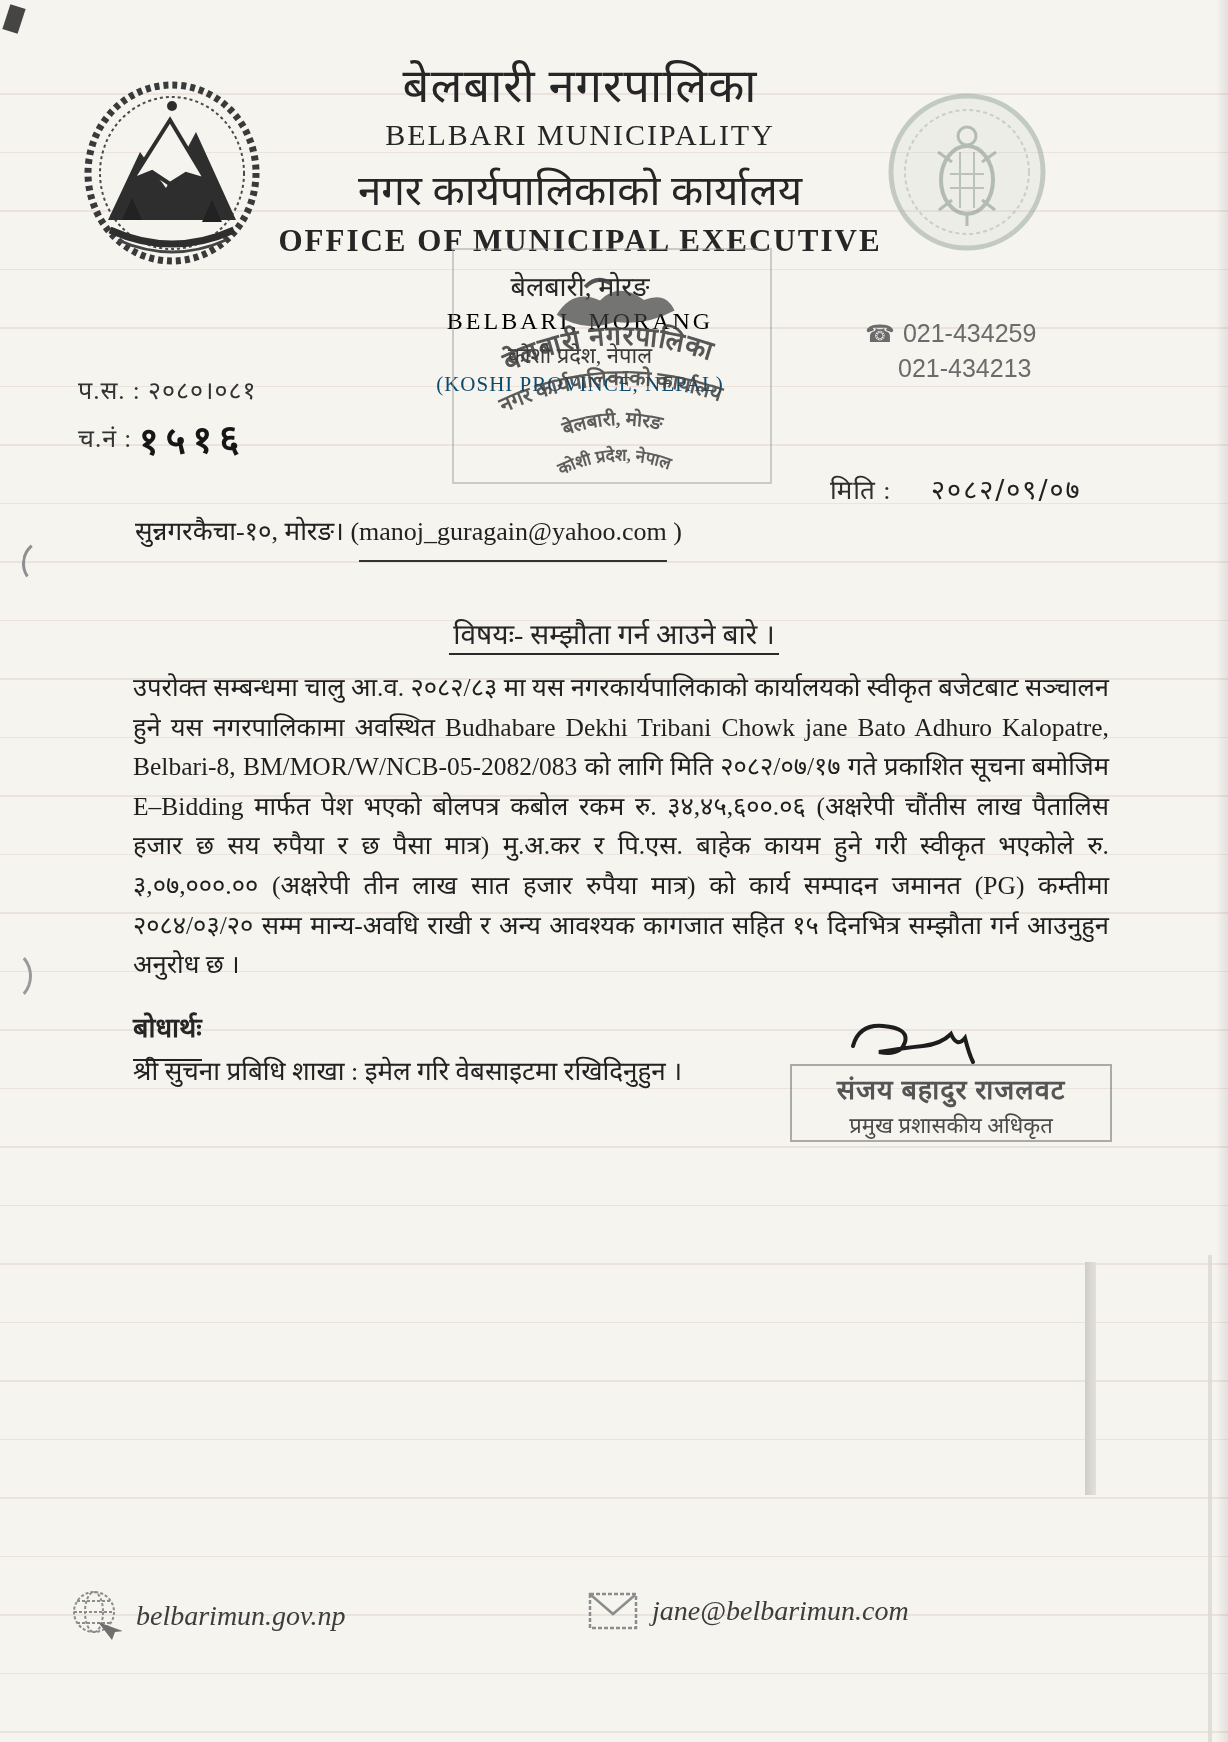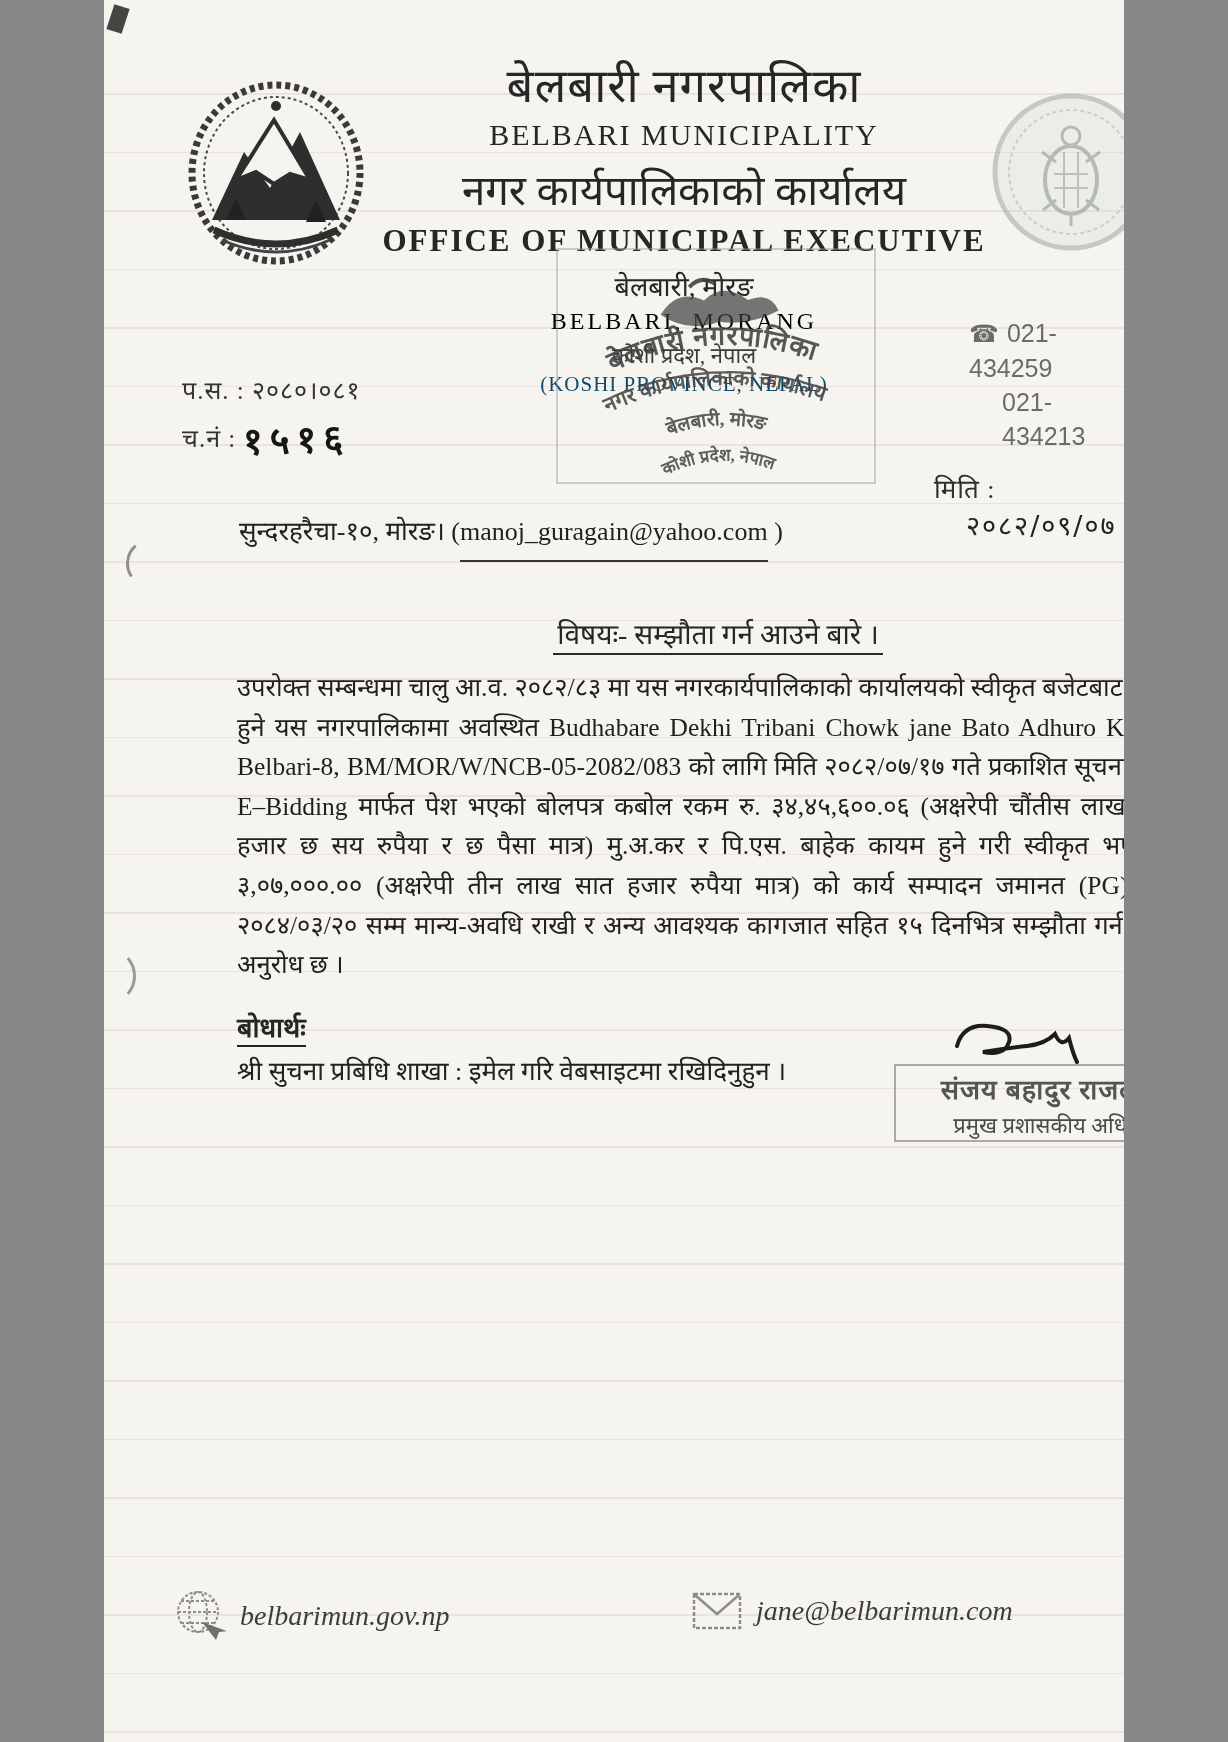--- a/index.html
+++ b/index.html
@@ -1,18 +1,18 @@
 <!DOCTYPE html>
 <html><head>
 <meta charset="utf-8">
 <style>
   html,body{margin:0;padding:0;background:#888;}
   .page{
     position:relative;
-    width:1020px;height:1742px;
+    width:1228px;height:1742px;
     margin:0 auto;
     background:#f6f4ef;
     overflow:hidden;
     font-family:"Liberation Serif", serif;
     color:#262626;
   }
   
   .page::before{
     content:"";
     position:absolute;inset:0;
@@ -47,21 +47,21 @@
 
   .addr{left:135px;top:512px;font-size:26px;line-height:40px;color:#222;}
   .addr .email{border-bottom:2px solid #333;padding-bottom:14px;}
 
   .subject{left:264px;top:614px;width:700px;text-align:center;font-size:28px;font-weight:500;}
   .subject span{border-bottom:2px solid #2a2a2a;padding:0 4px 3px 4px;}
 
   .body-par{left:133px;top:668px;width:976px;font-size:25.5px;line-height:39.6px;text-align:justify;color:#1f1f1f;}
 
   .cc-head{left:133px;top:1008px;font-size:27px;font-weight:bold;}
-  .cc-head span{border-bottom:2px solid #222;padding-bottom:2px;}
+  .cc-head span{border-bottom:2px solid #222;padding-bottom:16px;}
   .cc-line{left:133px;top:1052px;font-size:26px;color:#222;}
 
   .sig-squiggle{left:845px;top:1012px;}
   .sig-box{
     left:790px;top:1064px;width:318px;height:74px;
     border:2px solid rgba(80,80,80,0.45);
     text-align:center;color:#4e4e4e;
   }
   .sig-name{font-size:27px;font-weight:bold;letter-spacing:1px;margin-top:4px;color:#555;}
   .sig-title{font-size:22px;margin-top:2px;color:#4a4a4a;}
@@ -163,21 +163,21 @@
     </div>
   </div>
 
   <div class="abs dateline">
     <span>मिति :</span>
     <span class="hand2">२०८२/०९/०७</span>
   </div>
 
   <div class="abs addr">
     <div>
-      <span>सुन्दरहरैचा-१०, मोरङ। (</span><span class="email">manoj_guragain@yahoo.com</span><span> )</span>
+      <span>सुन्नगरकैचा-१०, मोरङ। (</span><span class="email">manoj_guragain@yahoo.com</span><span> )</span>
     </div>
   </div>
 
   <div class="abs subject">
     <span>विषयः- सम्झौता गर्न आउने बारे ।</span>
   </div>
 
   <div class="abs body-par">उपरोक्त सम्बन्धमा चालु आ.व. २०८२/८३ मा यस नगरकार्यपालिकाको कार्यालयको स्वीकृत बजेटबाट सञ्चालन हुने यस नगरपालिकामा अवस्थित Budhabare Dekhi Tribani Chowk jane Bato Adhuro Kalopatre, Belbari-8, BM/MOR/W/NCB-05-2082/083 को लागि मिति २०८२/०७/१७ गते  प्रकाशित सूचना बमोजिम E–Bidding मार्फत पेश भएको बोलपत्र कबोल रकम रु. ३४,४५,६००.०६ (अक्षरेपी चौंतीस लाख पैतालिस हजार छ सय रुपैया र छ पैसा मात्र) मु.अ.कर र पि.एस. बाहेक कायम हुने गरी स्वीकृत भएकोले रु. ३,०७,०००.०० (अक्षरेपी तीन लाख सात हजार रुपैया मात्र) को कार्य सम्पादन जमानत (PG) कम्तीमा २०८४/०३/२० सम्म मान्य-अवधि राखी र अन्य आवश्यक कागजात सहित १५ दिनभित्र सम्झौता गर्न आउनुहुन अनुरोध छ ।</div>
 
   <div class="abs cc-head">

